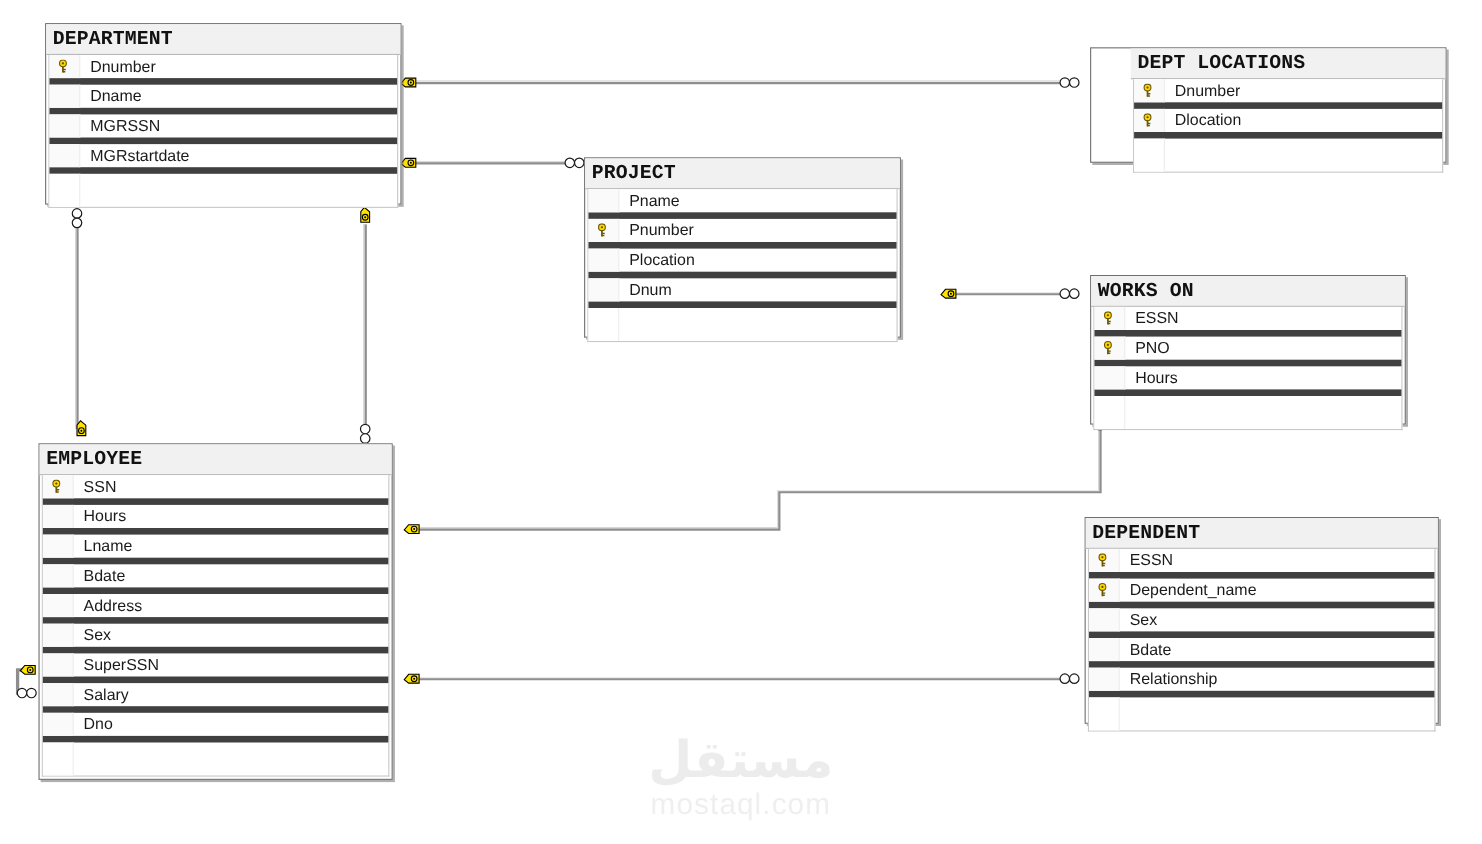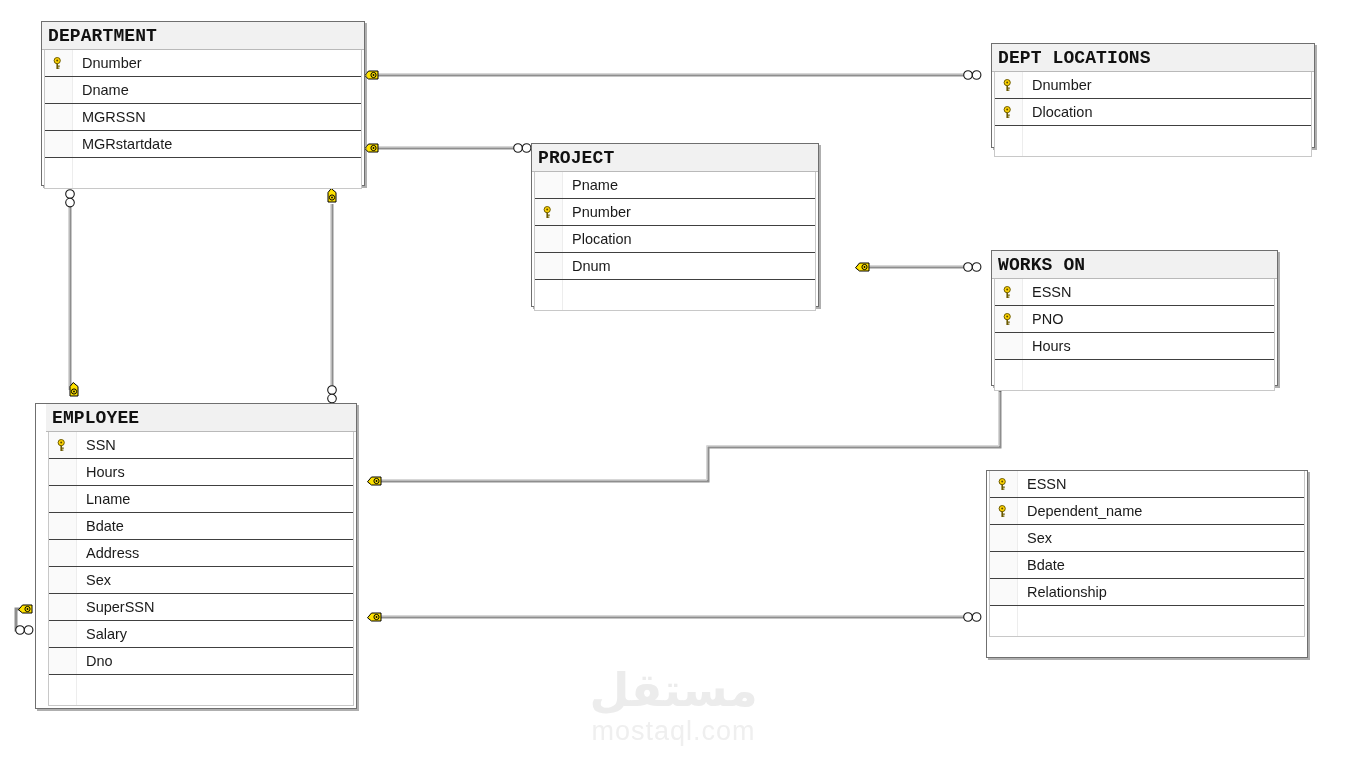--- a/index.html
+++ b/index.html
@@ -83,21 +83,21 @@
     border:1px solid #c8c8c8;
     border-top:none;
     margin:0 2px 2px 2px;
     box-sizing:border-box;
     background:#ffffff;
   }
   .row{
     display:flex;
     align-items:center;
     height:27px;
-    border-bottom:1px solid #404040;
+    border-bottom:6px solid #404040;
     box-sizing:border-box;
   }
   .row:last-child{border-bottom:none;}
   .row .keycell{
     width:28px;
     min-width:28px;
     height:100%;
     display:flex;
     align-items:center;
     justify-content:center;
@@ -114,24 +114,24 @@
   }
   .row.filler{height:30px;border-bottom:none;}
   .row.filler .keycell{background:#ffffff;}
 
   
   .keyico{display:block;width:13px;height:13px;}
   .keyico.hidden{visibility:hidden;}
 
   
   #ent-department   {left:41px;  top:21px;  width:324px; height:165px;}
-  #ent-dept-locations{left:991px; top:43px;  width:324px; height:105px;}
+  #ent-dept-locations{left:991px; top:43px;  width:324px; height:105px;padding-left:36px;}
   #ent-project      {left:531px; top:143px; width:288px; height:164px;}
   #ent-works-on     {left:991px; top:250px; width:287px; height:136px;}
-  #ent-employee     {left:35px;  top:403px; width:322px; height:306px;padding-left:10px;}
+  #ent-employee     {left:35px;  top:403px; width:322px; height:306px;}
   #ent-dependent    {left:986px; top:470px; width:322px; height:188px;}
 </style>
 </head>
 <body>
 
 <div id="canvas">
 
   <div class="watermark">
     <div class="wm-ar">مستقل</div>
     <div class="wm-en">mostaql.com</div>
@@ -459,20 +459,23 @@
         <span class="attr">Dno</span>
       </div>
       <div class="row filler">
         <span class="keycell"></span>
         <span class="attr"></span>
       </div>
     </div>
   </div>
 
   <div class="entity" id="ent-dependent">
+    <div class="hdr">
+      <span class="title">DEPENDENT</span>
+    </div>
     <div class="body">
       <div class="row">
         <span class="keycell">
           <svg class="keyico" viewBox="0 0 13 13">
               <circle cx="5.2" cy="3.6" r="3.1" fill="#ffd400" stroke="#6b5a00" stroke-width="1"></circle>
               <circle cx="5.2" cy="3.6" r="1" fill="#5a4c00"></circle>
               <path d="M5.2 6.6 L5.2 12" stroke="#6b5a00" stroke-width="1.6" fill="none"></path>
               <path d="M5.2 9.2 L7.8 9.2 M5.2 11.2 L7.4 11.2" stroke="#6b5a00" stroke-width="1.3"></path>
             </svg>
         </span>

